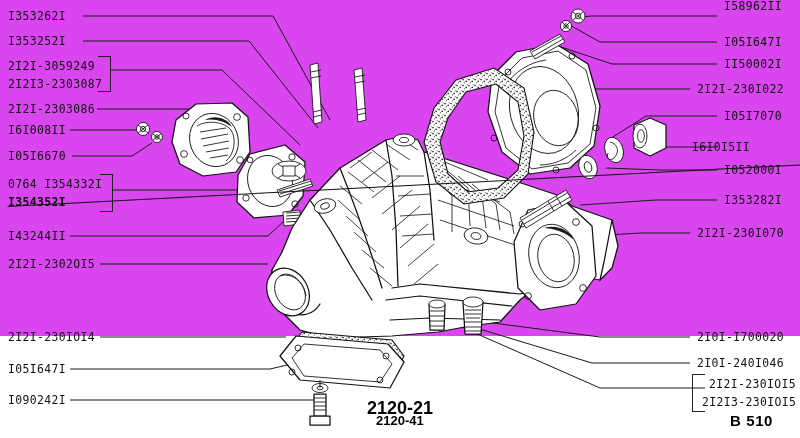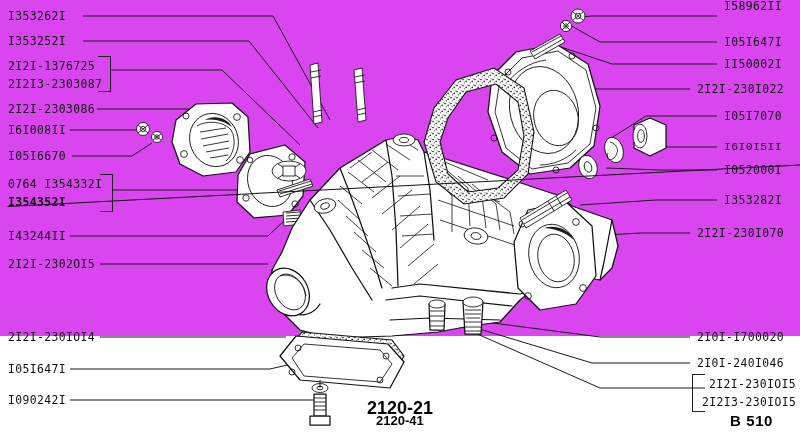--- a/index.html
+++ b/index.html
@@ -310,21 +310,21 @@
         <path class="fillw" d="M310,416 L330,416 L330,425 L310,425 Z"></path>
       </g>
 
       <path class="ln" d="M320,380 L320,388"></path>
     </g>
   </svg>
 
   <div class="lbl" style="left:8px;top:10px;">I353262I</div>
   <div class="lbl" style="left:8px;top:35px;">I353252I</div>
 
-  <div class="lbl" style="left:8px;top:60px;">2I2I-1376725</div>
+  <div class="lbl" style="left:8px;top:60px;">2I2I-3059249</div>
   <div class="lbl" style="left:8px;top:78px;">2I2I3-2303087</div>
   <div class="brk right" style="left:98px;top:56px;width:12px;height:34px;"></div>
 
   <div class="lbl" style="left:8px;top:103px;">2I2I-2303086</div>
   <div class="lbl" style="left:8px;top:124px;">I6I008II</div>
   <div class="lbl" style="left:8px;top:150px;">I05I6670</div>
 
   <div class="lbl strike" style="left:8px;top:178px;">0764  I354332I</div>
   <div class="lbl" style="left:8px;top:196px;font-weight:bold;">I354352I</div>
   <div class="brk right" style="left:100px;top:174px;width:12px;height:36px;"></div>
@@ -333,21 +333,21 @@
   <div class="lbl" style="left:8px;top:258px;">2I2I-2302OI5</div>
   <div class="lbl" style="left:8px;top:331px;">2I2I-230IOI4</div>
   <div class="lbl" style="left:8px;top:363px;">I05I647I</div>
   <div class="lbl" style="left:8px;top:394px;">I090242I</div>
 
   <div class="lbl" style="left:724px;top:0;">I58962II</div>
   <div class="lbl" style="left:724px;top:36px;">I05I647I</div>
   <div class="lbl" style="left:724px;top:58px;">II50002I</div>
   <div class="lbl" style="left:697px;top:83px;">2I2I-230I022</div>
   <div class="lbl" style="left:724px;top:110px;">I05I7070</div>
-  <div class="lbl" style="left:724px;top:141px;font-family:Liberation Mono, monospace;">I6I0I5II</div>
+  <div class="lbl" style="left:692px;top:141px;">I6I0I5II</div>
   <div class="lbl" style="left:724px;top:164px;text-align:right;">I052000I</div>
   <div class="lbl" style="left:724px;top:194px;">I353282I</div>
   <div class="lbl" style="left:697px;top:227px;">2I2I-230I070</div>
   <div class="lbl" style="left:697px;top:331px;">2I0I-I700020</div>
   <div class="lbl" style="left:697px;top:357px;">2I0I-240I046</div>
 
   <div class="lbl" style="left:709px;top:378px;">2I2I-230IOI5</div>
   <div class="lbl" style="left:702px;top:396px;">2I2I3-230IOI5</div>
   <div class="brk left" style="left:692px;top:374px;width:12px;height:36px;"></div>
 

